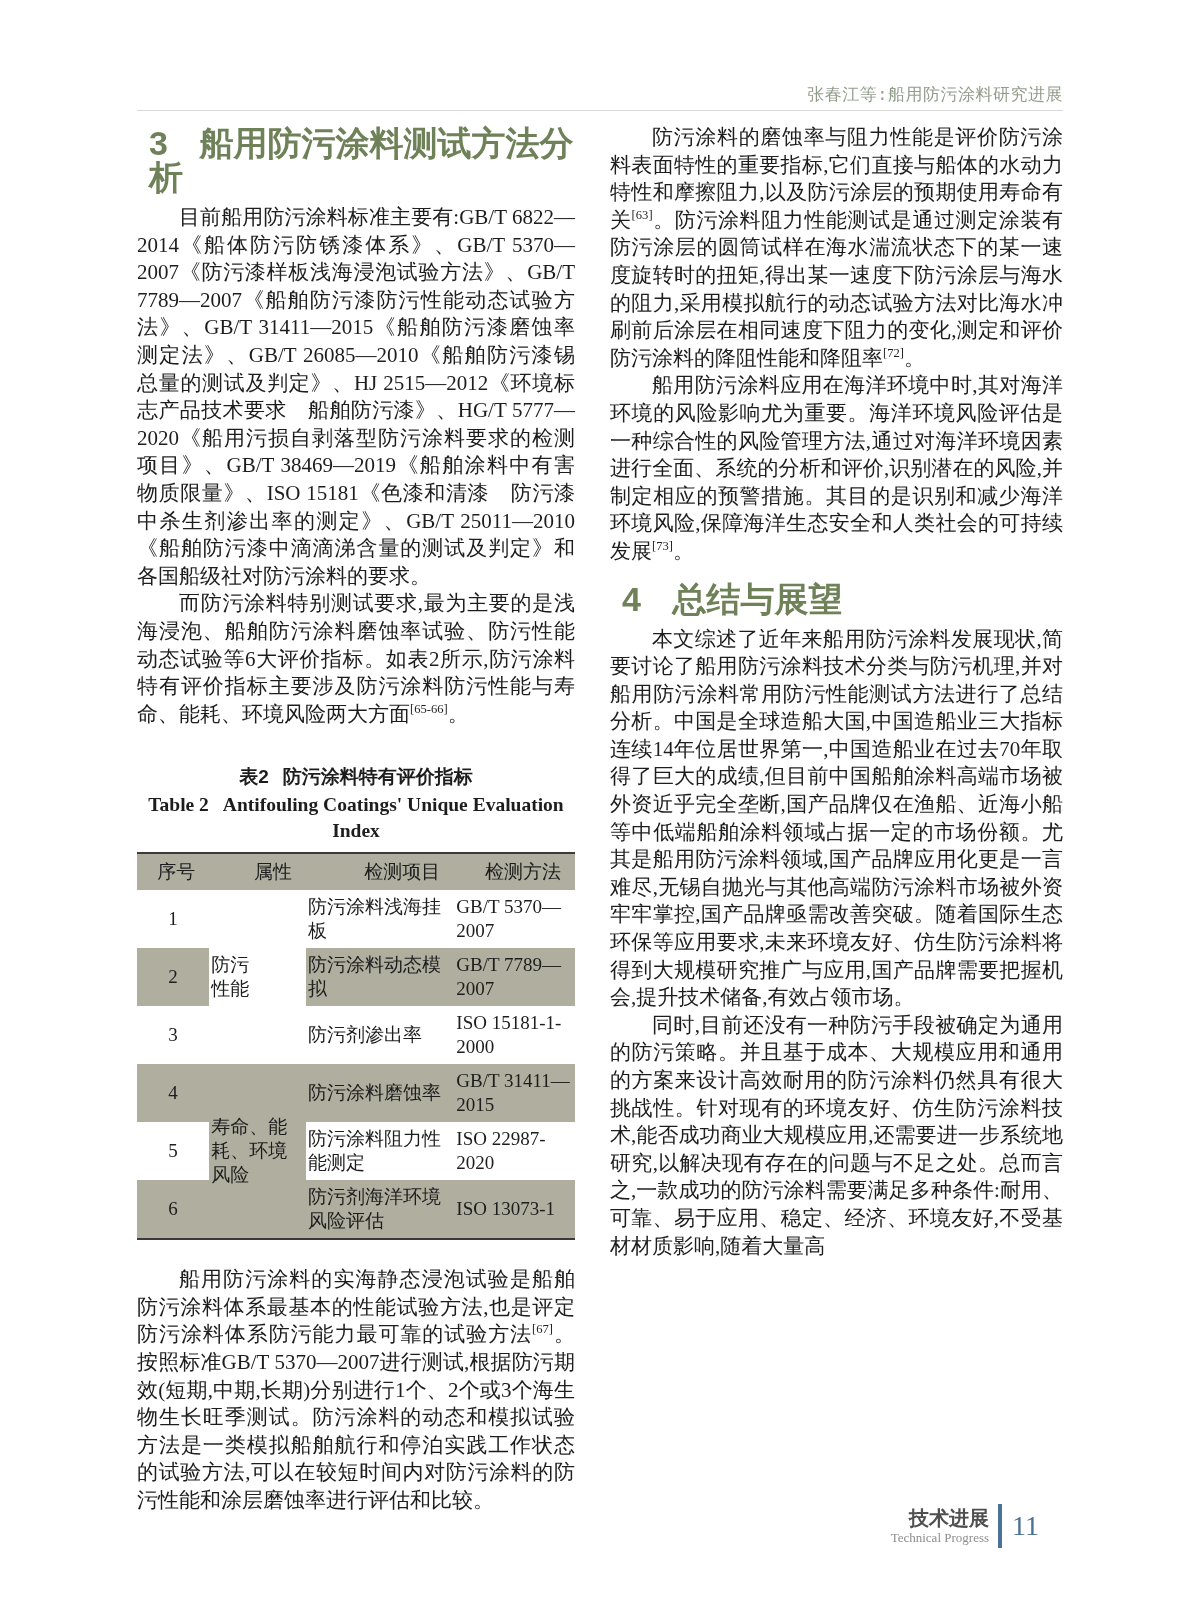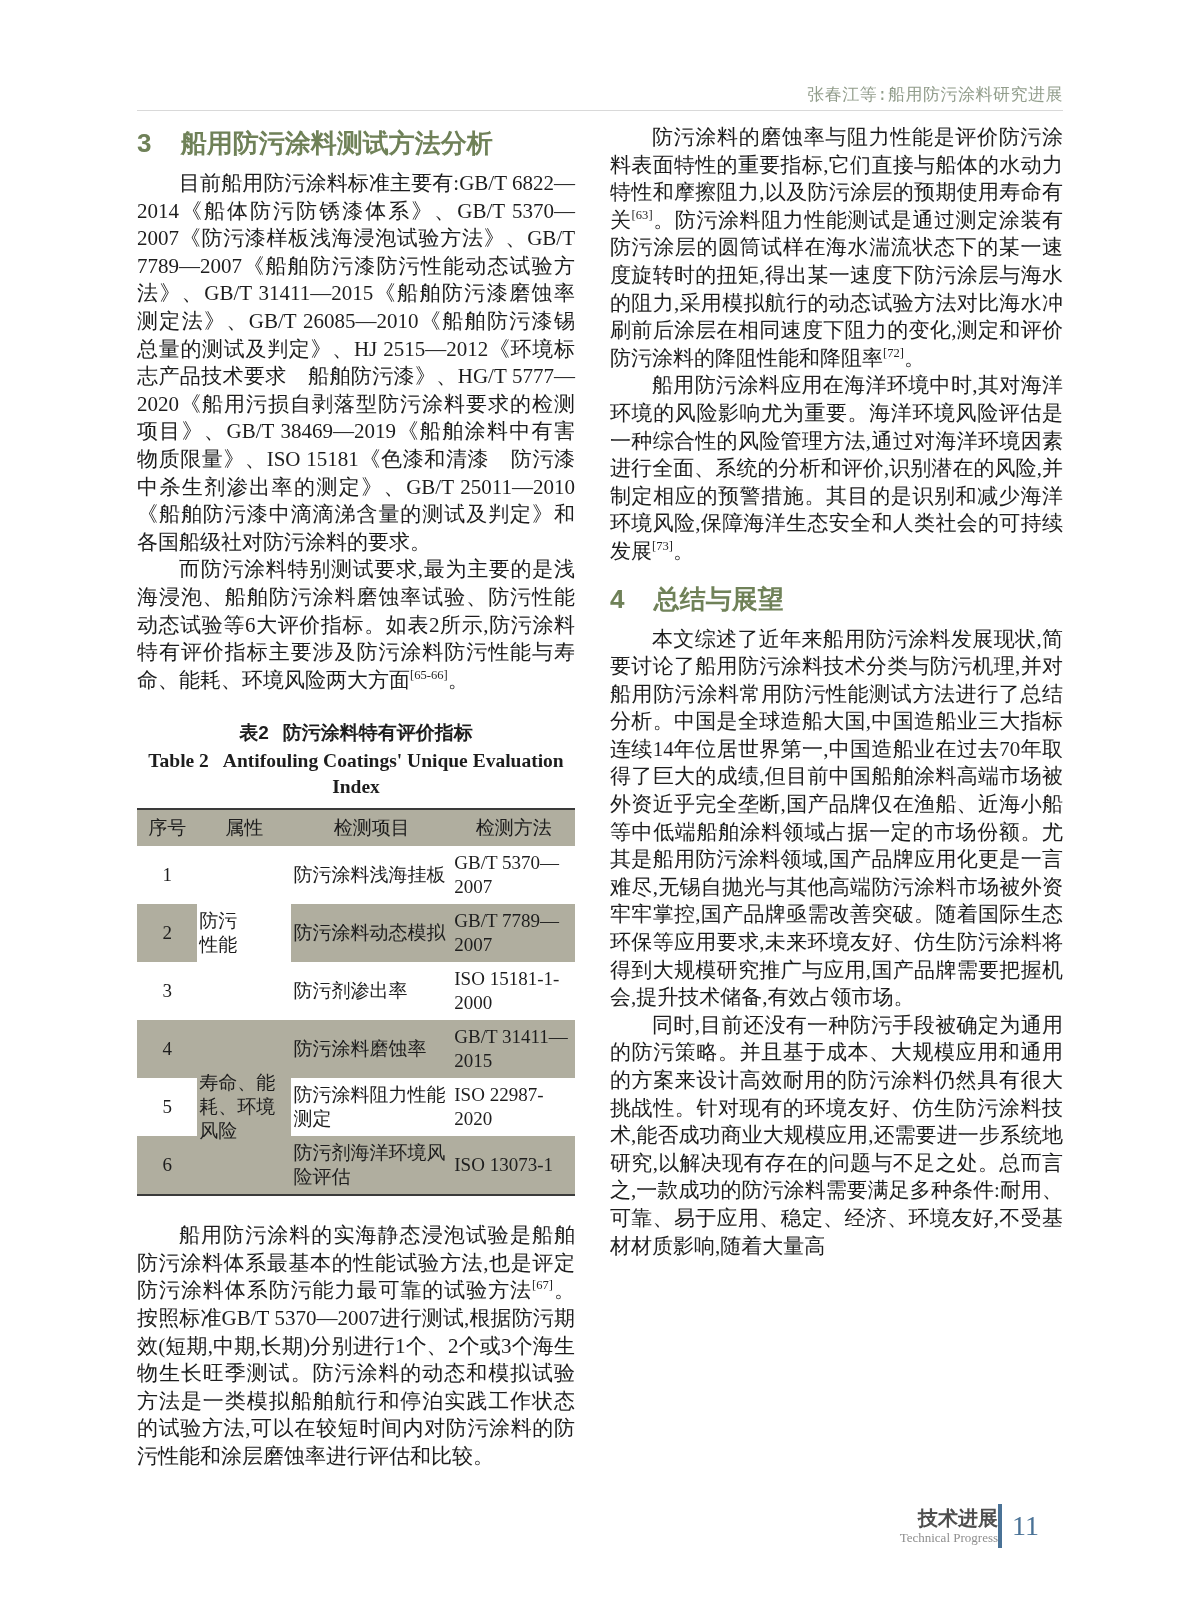--- a/index.html
+++ b/index.html
@@ -5,44 +5,44 @@
   html,body{margin:0;padding:0;background:#ffffff;}
   .page{position:relative;width:1187px;height:1600px;background:#ffffff;overflow:hidden;
         font-family:"Liberation Serif","DejaVu Serif",serif;color:#1d1d1d;}
   .running-head{position:absolute;top:83px;left:137px;width:926px;text-align:right;
         font-family:Liberation Mono, monospace;font-size:17px;
         color:#919d8b;letter-spacing:.5px;}
   .head-rule{position:absolute;top:110px;left:137px;width:926px;height:1px;background:#d9d9d9;}
   .col{position:absolute;top:124px;font-size:21px;line-height:27.6px;text-align:justify;}
   .col-left{left:137px;width:438px;}
   .col-right{left:610px;width:453px;}
-  .sec{margin:2px 0 10px 0;font-family:"Liberation Sans","DejaVu Sans",sans-serif;
-        font-size:26px;font-weight:bold;color:var(--accent-green,#6f8158);
+  .sec{margin:2px 0 10px 12px;font-family:"Liberation Sans","DejaVu Sans",sans-serif;
+        font-size:34px;font-weight:bold;color:var(--accent-green,#6f8158);
         line-height:34px;text-align:left;}
   .sec-num{margin-right:22px;}
   .para{margin:0;text-indent:2em;}
   .para.no-indent{text-indent:0;}
   sup{font-size:.6em;line-height:0;}
-  .tbl-cap-cn{margin-top:26px;text-align:center;font-weight:bold;font-size:19px;
+  .tbl-cap-cn{margin-top:36px;text-align:center;font-weight:bold;font-size:19px;
         font-family:"Liberation Sans","DejaVu Sans",sans-serif;line-height:26px;}
   .tbl-cap-en{text-align:center;font-weight:bold;font-size:19.5px;line-height:26px;margin:2px 0 8px 0;}
   .cap-label{margin-right:14px;}
   table.t2{width:100%;border-collapse:collapse;border-top:2px solid #3a3a3a;
         border-bottom:2px solid #3a3a3a;font-size:19px;line-height:24px;text-align:left;}
-  .t2 th{background:var(--table-shade,#b0ae9f);font-weight:normal;padding:6px 4px;text-align:center;}
+  .t2 th{background:var(--table-shade,#b0ae9f);font-weight:normal;padding:6px 14px;text-align:right;}
   .t2 td{padding:5px 2px;vertical-align:middle;}
   .c-no{text-align:center;width:56px;}
   .c-attr{width:92px;}
   .c-item{width:168px;}
   .c-meth{width:122px;}
   .shade{background:var(--table-shade,#b0ae9f);}
   .pre{white-space:pre-line;}
   .after-table{margin-top:26px;}
   .footer{position:absolute;right:148px;bottom:52px;display:flex;align-items:center;}
-  .f-labels{text-align:right;}
+  .f-labels{text-align:right;margin-right:9px;}
   .f-cn{font-family:"Liberation Sans","DejaVu Sans",sans-serif;font-weight:bold;
         font-size:20px;color:#4f4f4f;line-height:23px;}
   .f-en{font-size:13px;color:#8e8e8e;line-height:15px;}
   .f-bar{width:4px;height:44px;background:var(--footer-blue,#4a7296);margin-right:10px;}
   .f-page{font-size:28px;color:var(--footer-blue,#4a7296);}
 </style>
 </head>
 <body>
 
 <div class="page">

